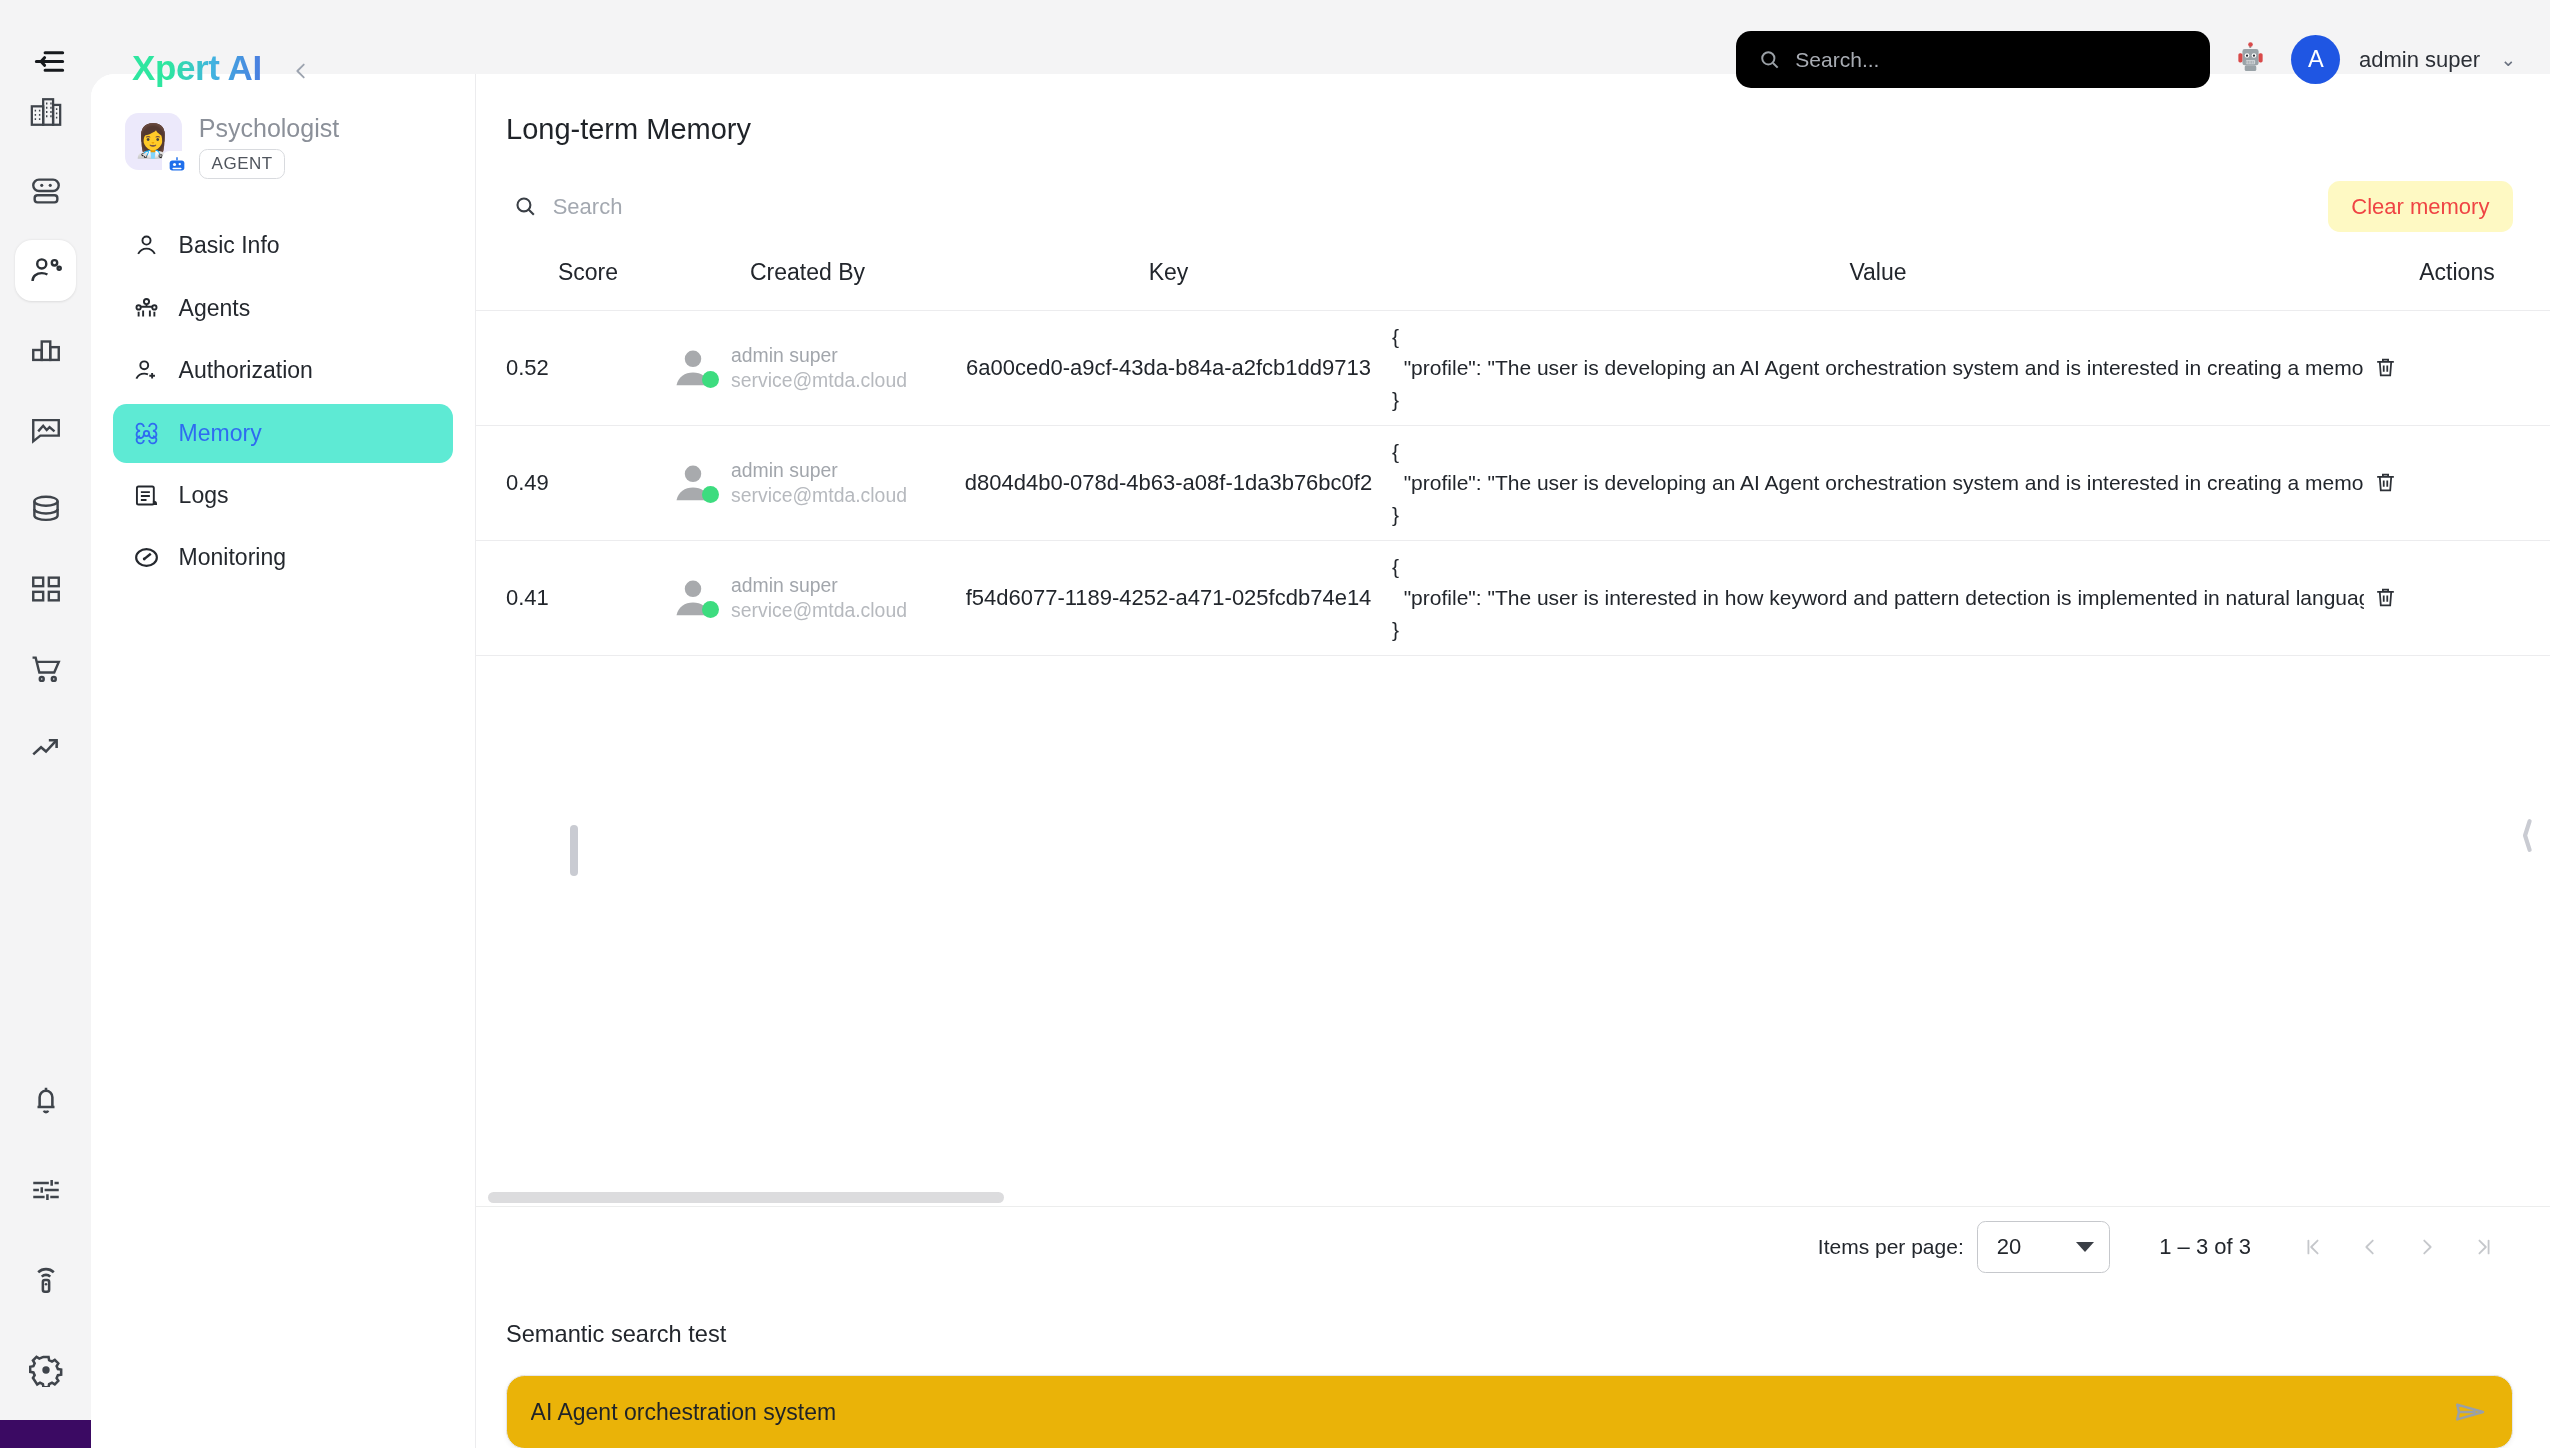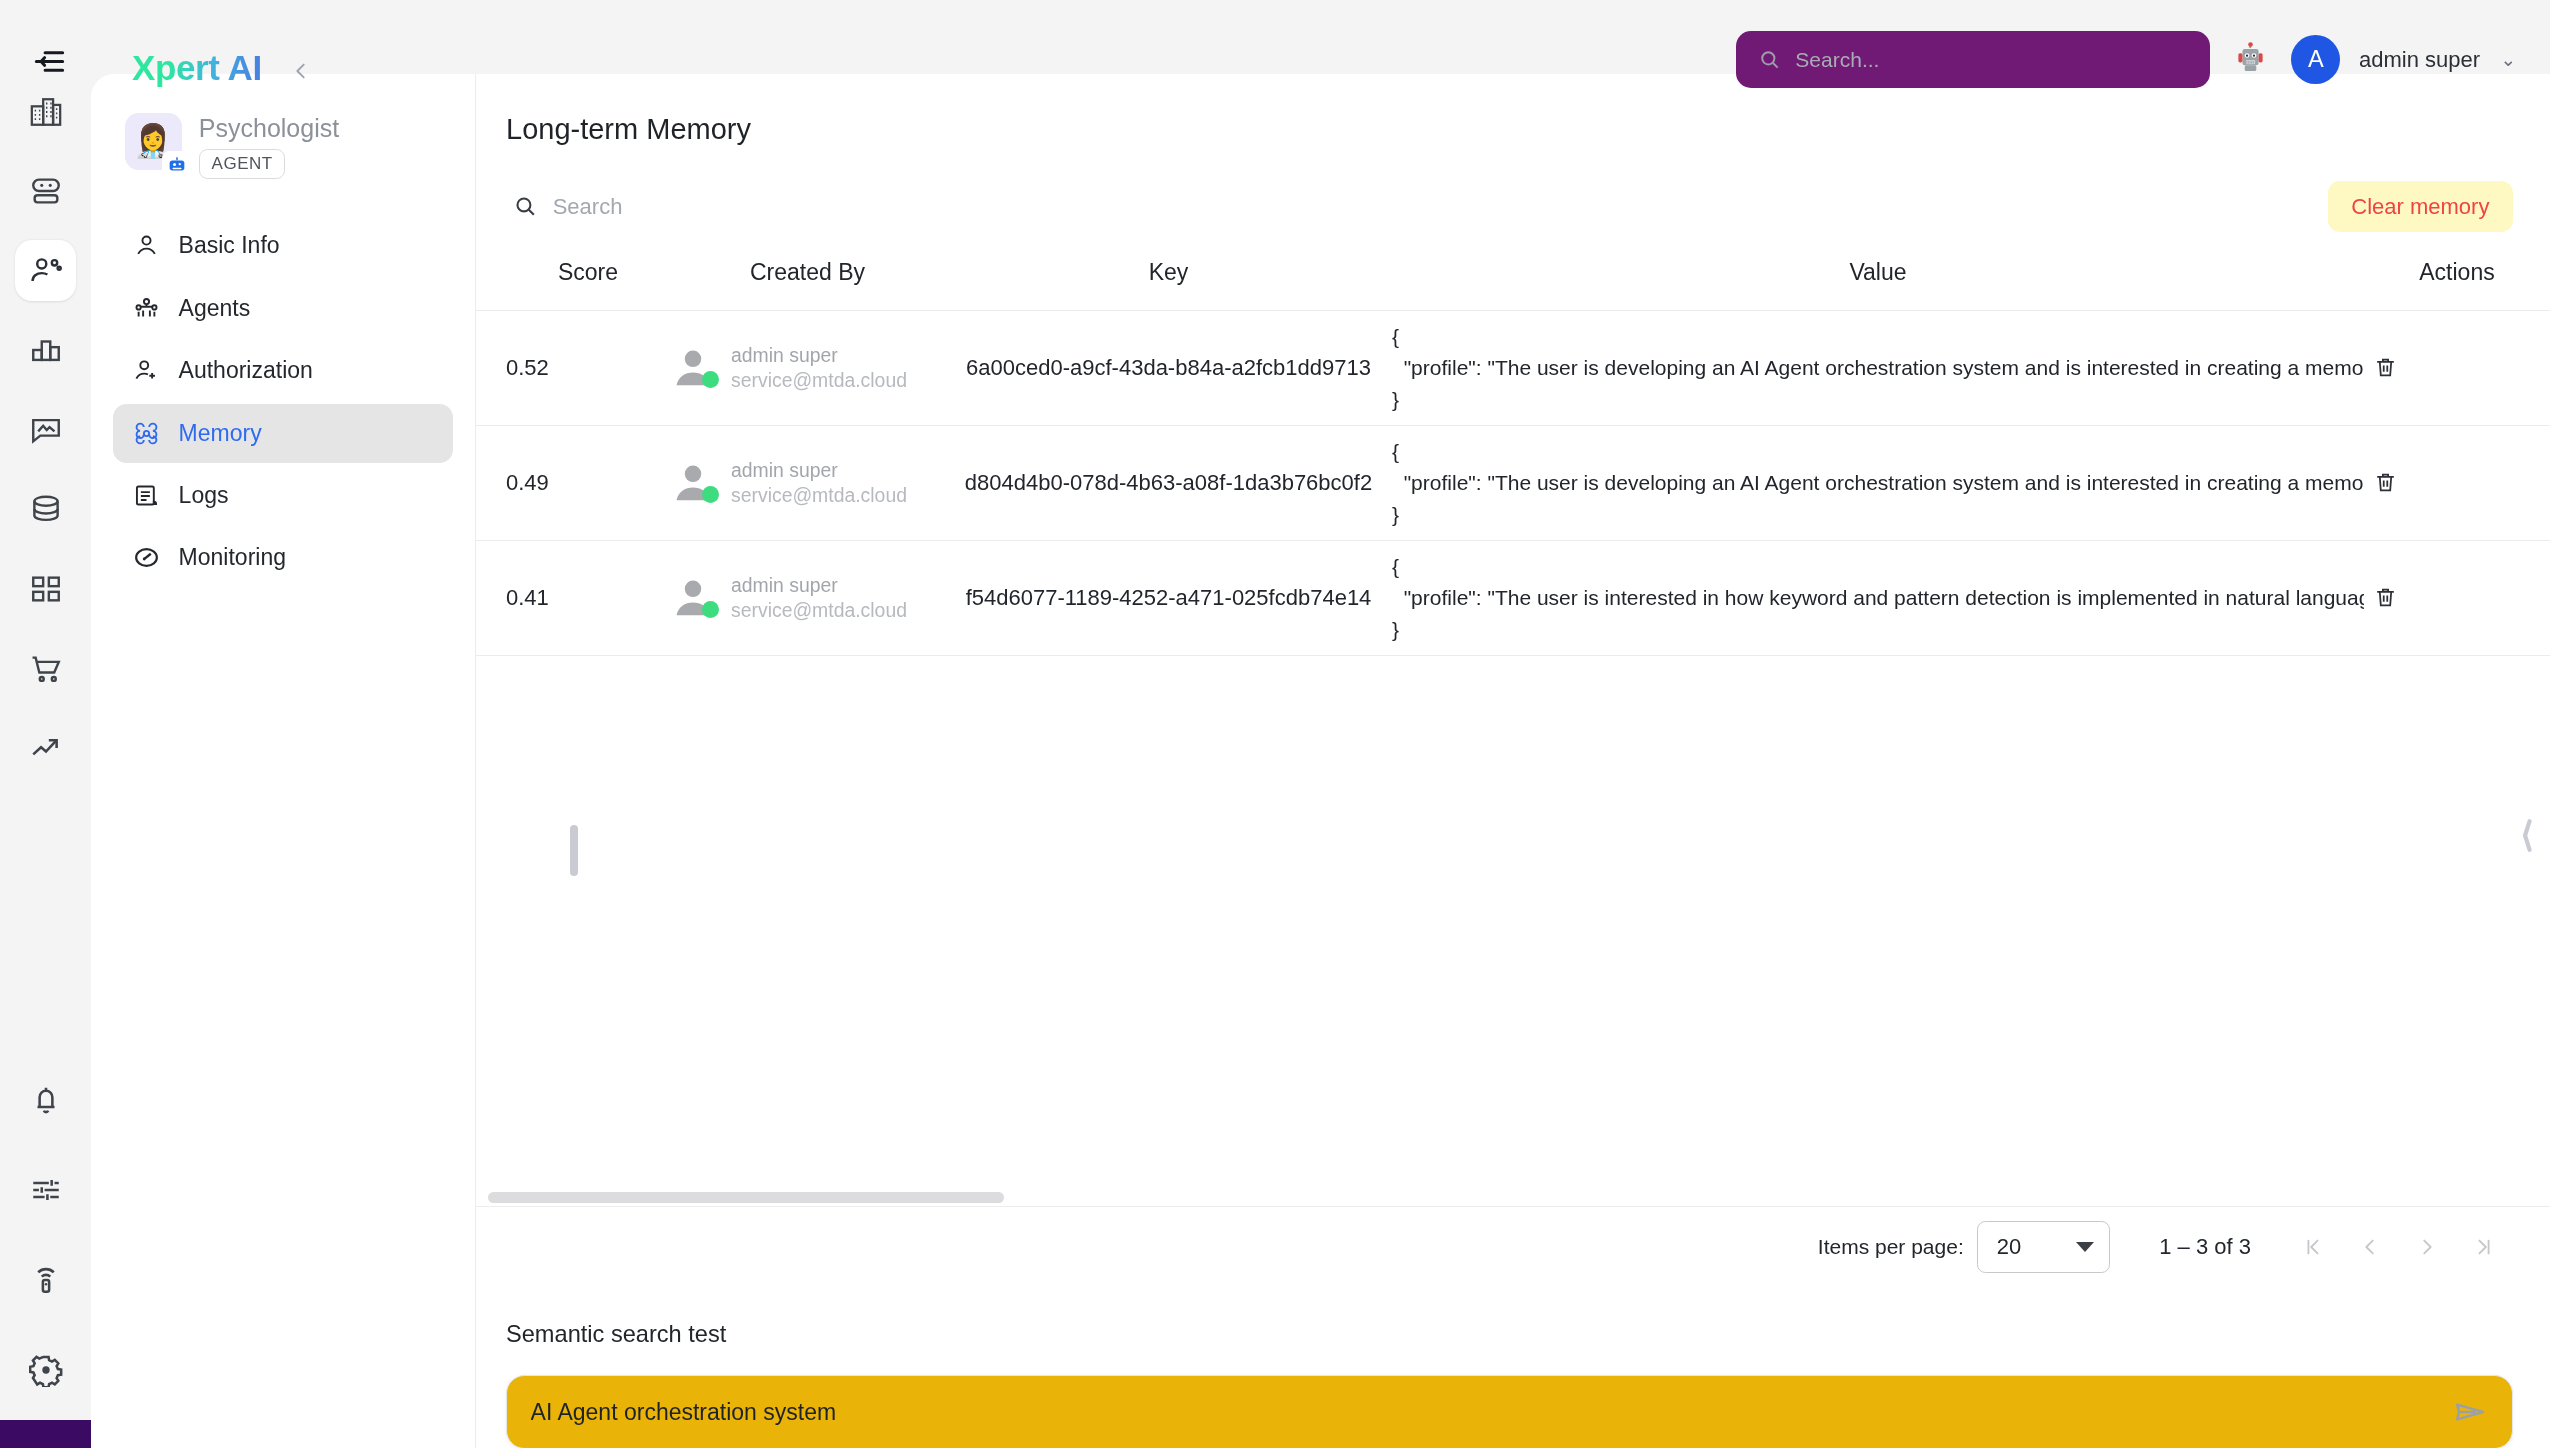--- a/index.html
+++ b/index.html
@@ -43,21 +43,21 @@
   .brand {
     margin-left: 56px; font-size: 35px; font-weight: bold; letter-spacing: -0.4px;
     background: linear-gradient(90deg, #2ee6a0 0%, #2ee6a0 28%, #41b3e0 62%, #4a7de0 100%);
     -webkit-background-clip: text; background-clip: text; color: transparent;
     cursor: pointer; white-space: nowrap;
   }
   .brand-collapse { margin-left: 22px; width: 34px; height: 34px; display:flex; align-items:center; justify-content:center; cursor:pointer; color:#9ca3af; }
   .brand-collapse svg { width: 22px; height: 22px; }
   .topbar-right { margin-left: auto; display: flex; align-items: center; gap: 18.6px; padding-right: 34px; }
   .search-box {
-    width: 474px; height: 57px; border-radius: 15px; background: #701a75;
+    width: 474px; height: 57px; border-radius: 15px; background: #000000;
     display: flex; align-items: center; padding: 0 22px; gap: 13.5px; cursor: text;
   }
   .search-box svg { width: 23.6px; height: 23.6px; color: #9aa0a6; flex: 0 0 auto; }
   .search-box .ph { font-size: 21px; color: #a8acb3; }
   .robot-icon { width: 44px; height: 44px; display:flex; align-items:center; justify-content:center; cursor:pointer; }
   .robot-icon svg { width: 37px; height: 37px; }
   .avatar-blue {
     width: 49px; height: 49px; border-radius: 50%; background: #1f56e3; color: #fff;
     display: flex; align-items: center; justify-content: center;
     font-size: 23.6px; font-weight: 500; cursor: pointer;
@@ -99,21 +99,21 @@
     align-self: flex-start; font-size: 17px; color: #50555d; letter-spacing: 0.5px;
     border: 0.8px solid #d8dade; border-radius: 8.4px; padding: 4.2px 11.8px;
   }
   .nav { margin-top: 37px; display: flex; flex-direction: column; gap: 3.4px; }
   .nav-item {
     display: flex; align-items: center; gap: 18.6px;
     height: 59px; padding: 0 20px; border-radius: 13.5px; cursor: pointer;
     color: #24282e; font-size: 23px;
   }
   .nav-item svg { width: 27px; height: 27px; flex: 0 0 27px; }
-  .nav-item.active { background: #e5e5e5; color: #2f6bf0; }
+  .nav-item.active { background: #5eead4; color: #2f6bf0; }
   .nav-item.active svg { color: #2f6bf0; }
 
   
   .main { flex: 1 1 auto; height: 100%; position: relative; display: flex; flex-direction: column; min-width: 0; }
   .main-title { font-size: 29px; color: #1f2328; padding: 39px 0 0 30px; font-weight: 400; }
 
   .toolbar { display: flex; align-items: center; padding: 35px 37px 0 30px; }
   .tb-search { display: flex; align-items: center; gap: 15px; height: 47px; padding-left: 6.7px; cursor: text; }
   .tb-search svg { width: 25px; height: 25px; color: #3a3f46; }
   .tb-search .ph { font-size: 22px; color: #a3a8b0; }

